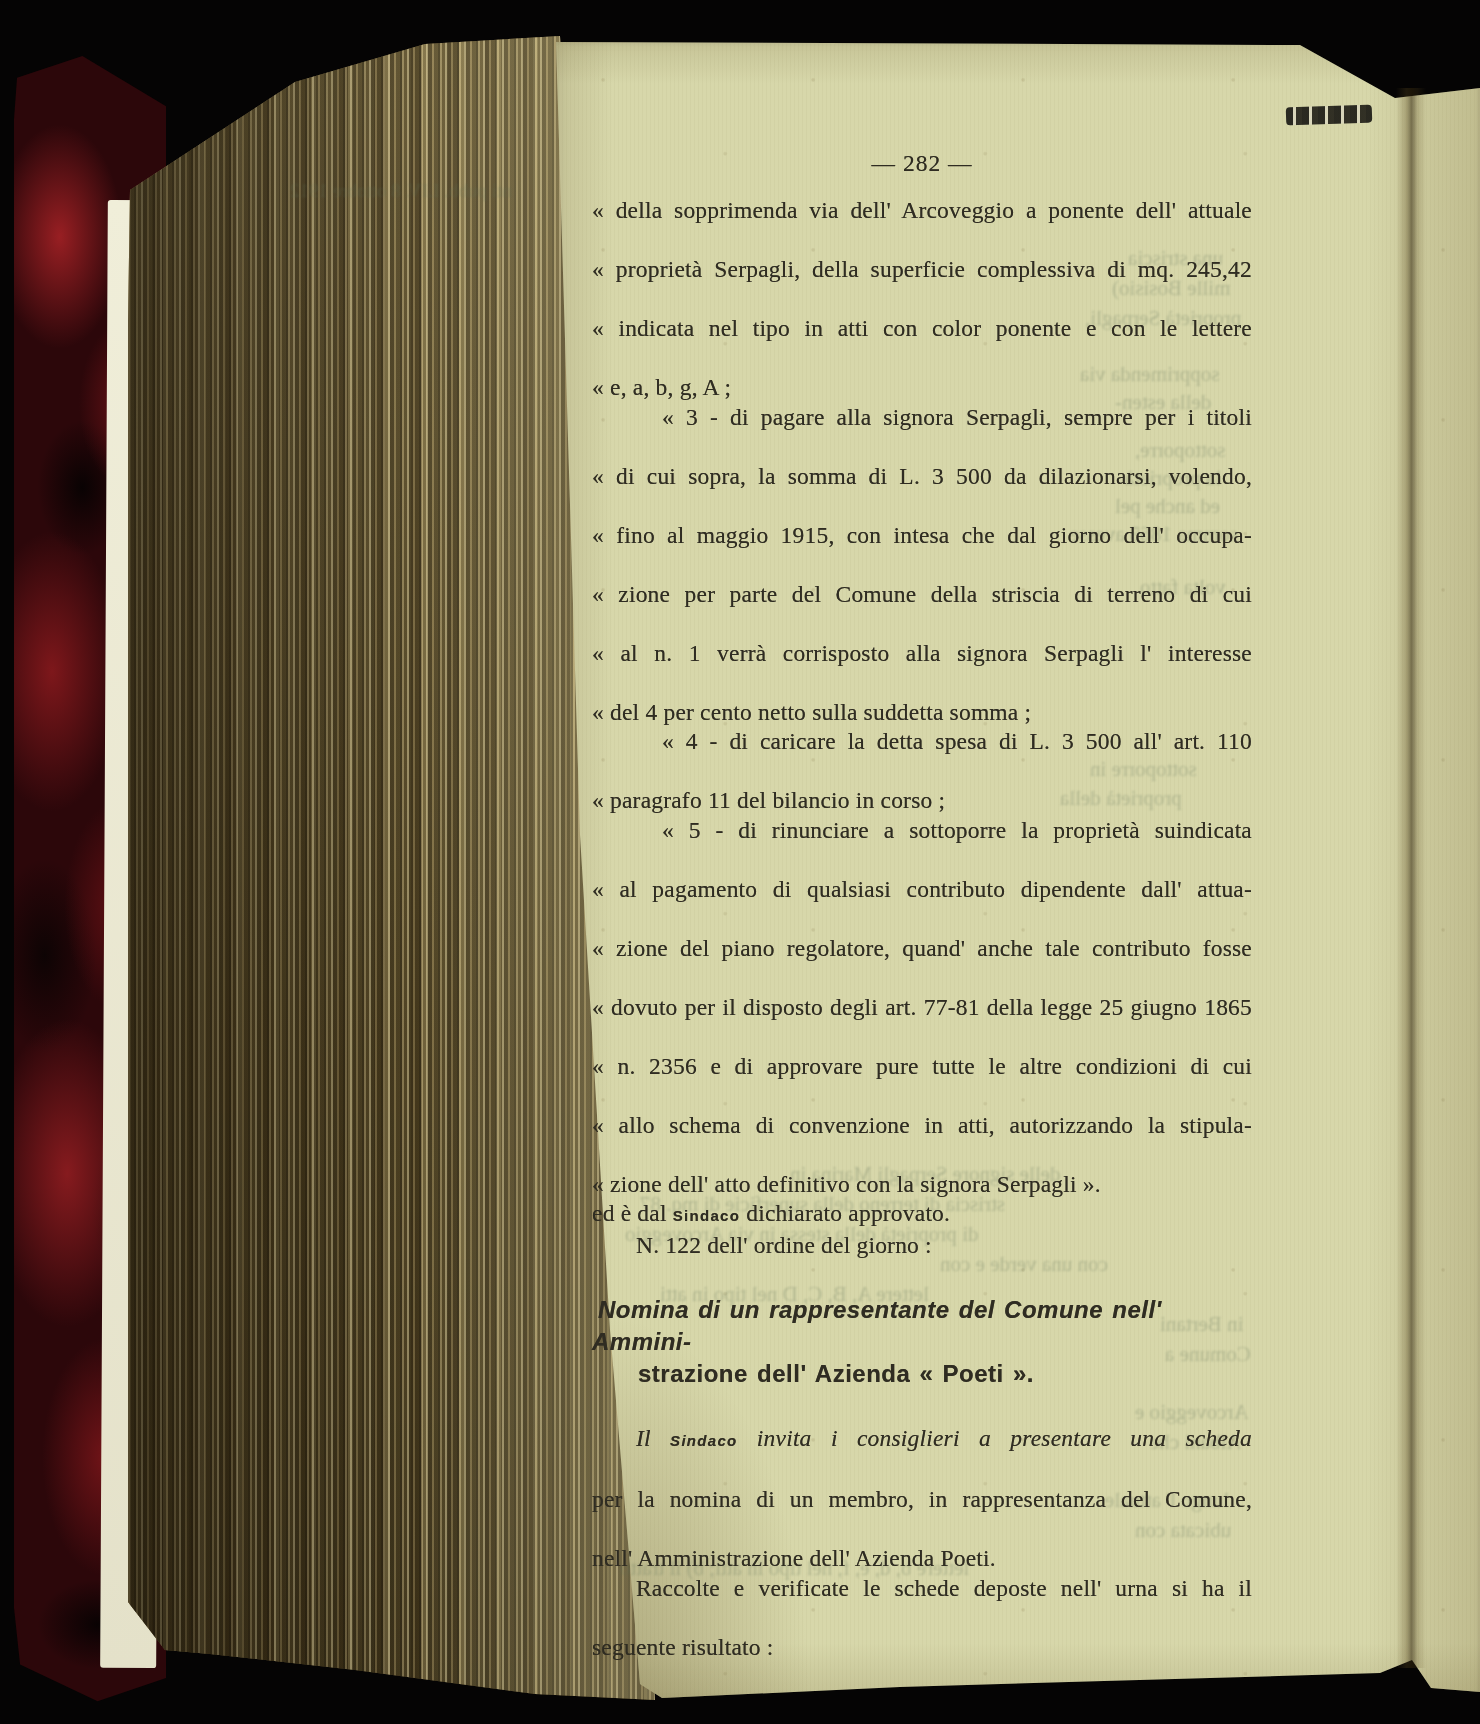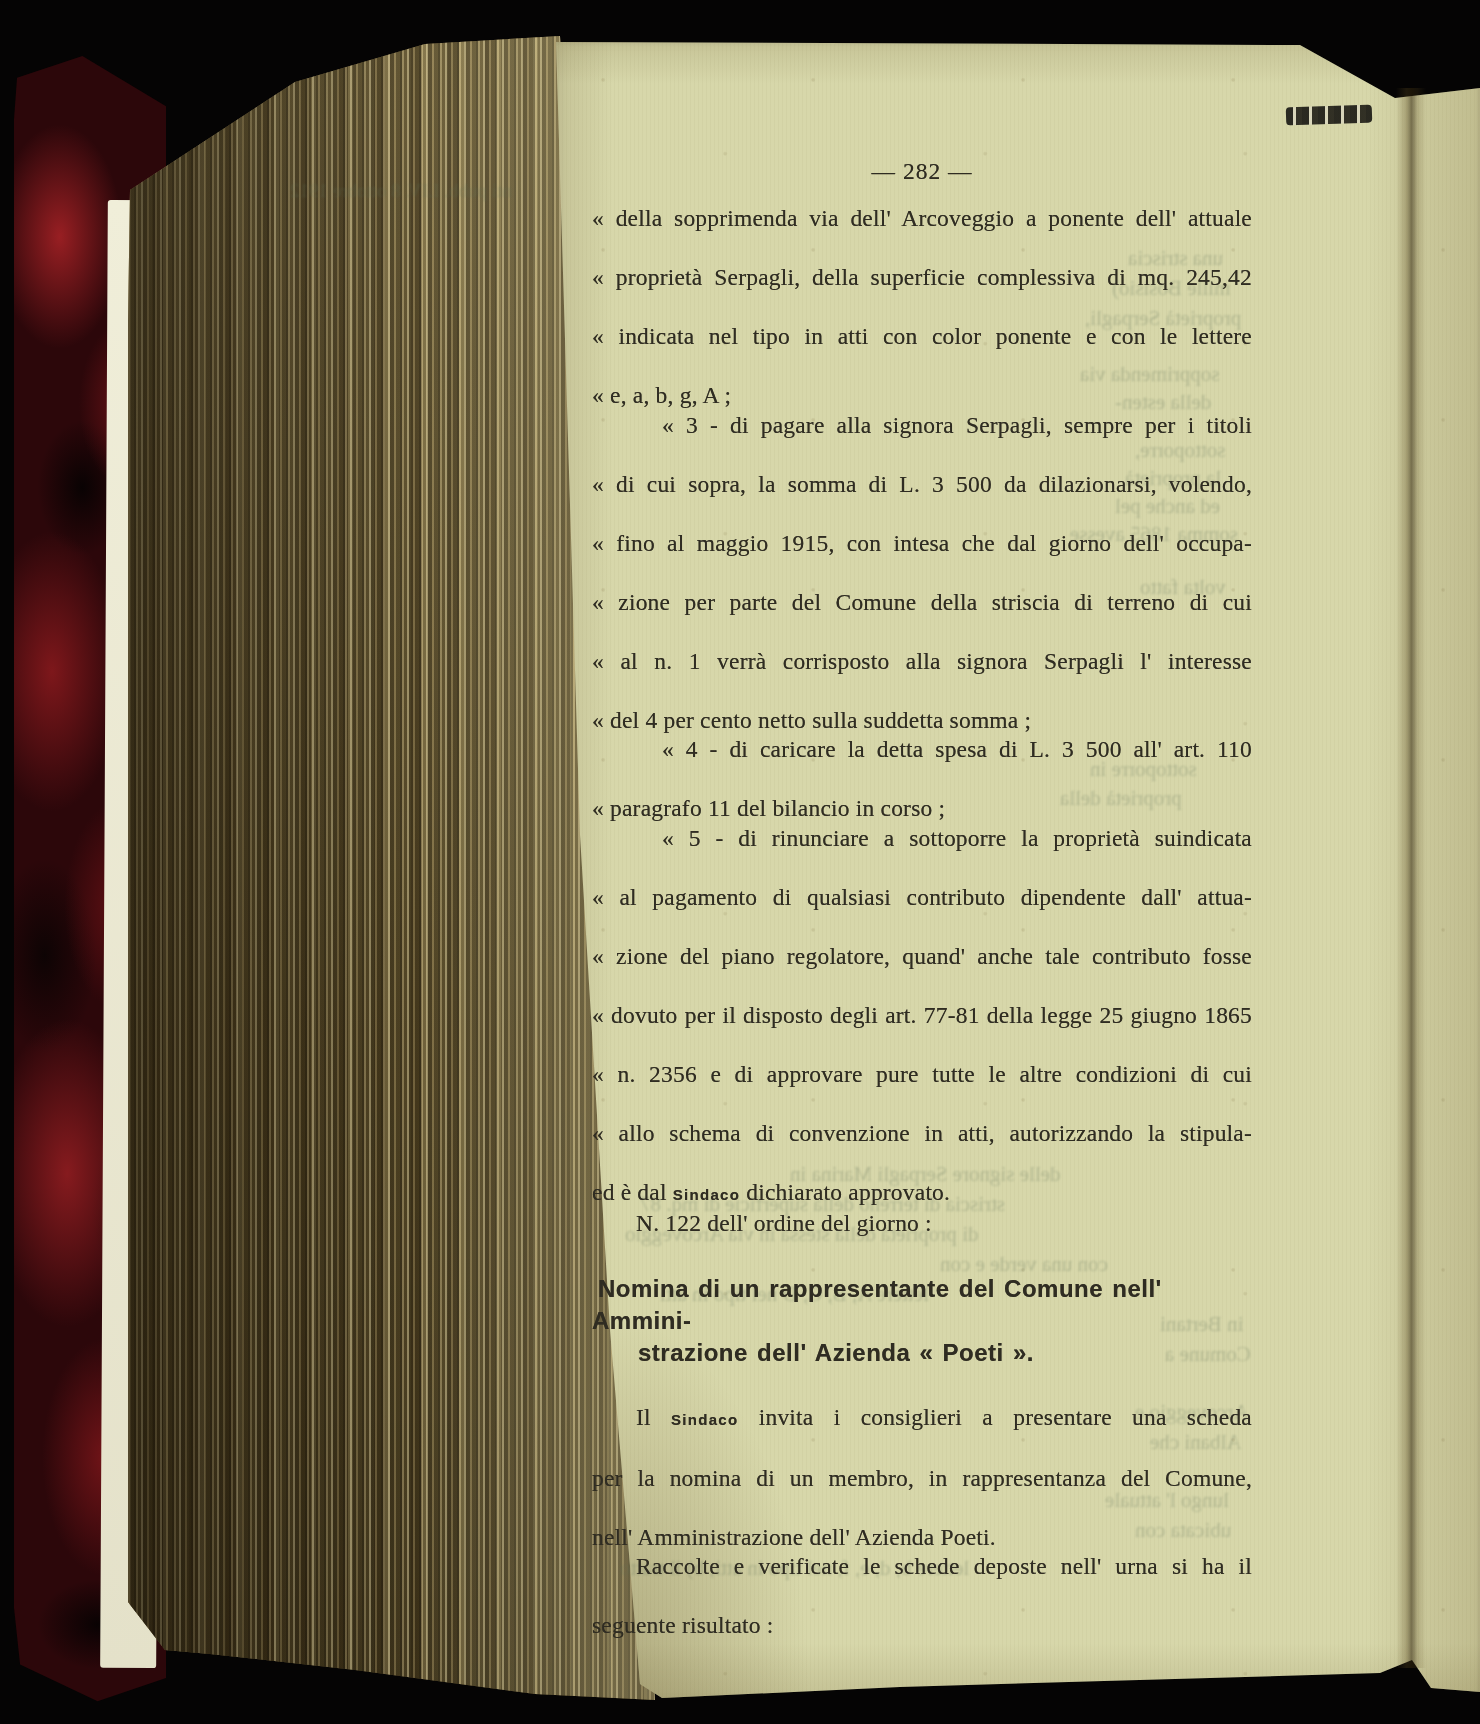--- a/index.html
+++ b/index.html
@@ -66,28 +66,28 @@
   .stitches{position:absolute;left:1286px;top:106px;width:86px;height:18px;opacity:.85;
     transform:rotate(-2deg);border-radius:4px;
     background:repeating-linear-gradient(90deg,#0c0b09 0 7px,#d8d5bd 7px 10px,#15130e 10px 16px);}
 
   
   .bleed-layer{position:absolute;left:0;top:0;width:1480px;height:1724px;pointer-events:none;}
   .bleed{position:absolute;color:#5f7158;opacity:.30;filter:blur(1px);
     transform:scaleX(-1);font-family:"Liberation Serif",serif;white-space:nowrap;}
 
   
-  .textblock{position:absolute;left:592px;top:156px;width:660px;color:var(--ink);
+  .textblock{position:absolute;left:592px;top:148px;width:660px;color:var(--ink);
     font-size:23.5px;letter-spacing:.2px;text-shadow:0 0 .4px rgba(47,44,34,.65);}
   .line{line-height:29.5px;min-height:29px;}
   .j{text-align:justify;}
   .j::after{content:"";display:inline-block;width:100%;height:0;}
   .ind1{text-indent:44px;}
   .ind2{text-indent:70px;}
-  .center{text-align:center;} .gap-lg{margin-top:34px;}
+  .center{text-align:center;} .gap-lg{margin-top:34px;font-style:italic;}
   .h{font-family:"Liberation Sans",sans-serif;font-weight:700;font-size:24px;
      letter-spacing:.5px;word-spacing:2px;line-height:32px;text-indent:6px;}
   .h2{text-indent:46px;}
   .bs{font-family:"Liberation Sans",sans-serif;font-weight:700;font-size:15px;letter-spacing:1.3px;}
   .it{margin-top:36px;}
   .pagenum{line-height:30px;margin-bottom:18px;letter-spacing:1px;}
 </style>
 </head>
 <body>
 
@@ -139,20 +139,21 @@
         <div class="line j q"><span>« al n. 1 verrà corrisposto alla signora Serpagli l' interesse</span></div>
         <div class="line q"><span>« del 4 per cento netto sulla suddetta somma ;</span></div>
         <div class="line j q ind2"><span>« 4 - di caricare la detta spesa di L. 3 500 all' art. 110</span></div>
         <div class="line q"><span>« paragrafo 11 del bilancio in corso ;</span></div>
         <div class="line j q ind2"><span>« 5 - di rinunciare a sottoporre la proprietà suindicata</span></div>
         <div class="line j q"><span>« al pagamento di qualsiasi contributo dipendente dall' attua-</span></div>
         <div class="line j q"><span>« zione del piano regolatore, quand' anche tale contributo fosse</span></div>
         <div class="line j q"><span>« dovuto per il disposto degli art. 77-81 della legge 25 giugno 1865</span></div>
         <div class="line j q"><span>« n. 2356 e di approvare pure tutte le altre condizioni di cui</span></div>
         <div class="line j q"><span>« allo schema di convenzione in atti, autorizzando la stipula-</span></div>
+        <div class="line q"><span>« zione dell' atto definitivo con la signora Serpagli ».</span></div>
         <div class="line "><span>ed è dal </span><span class="bs">Sindaco</span><span> dichiarato approvato.</span></div>
         <div class="line ind1"><span>N. 122 dell' ordine del giorno :</span></div>
         <div class="line h gap-lg"><span>Nomina di un rappresentante del Comune nell' Ammini-</span></div>
         <div class="line h h2"><span>strazione dell' Azienda « Poeti ».</span></div>
         <div class="line j ind1 gap-lg"><span>Il </span><span class="bs">Sindaco</span><span> invita i consiglieri a presentare una scheda</span></div>
         <div class="line j"><span>per la nomina di un membro, in rappresentanza del Comune,</span></div>
         <div class="line "><span>nell' Amministrazione dell' Azienda </span><span class="it">Poeti</span><span>.</span></div>
         <div class="line j ind1"><span>Raccolte e verificate le schede deposte nell' urna si ha il</span></div>
         <div class="line "><span>seguente risultato :</span></div>
       </div>

